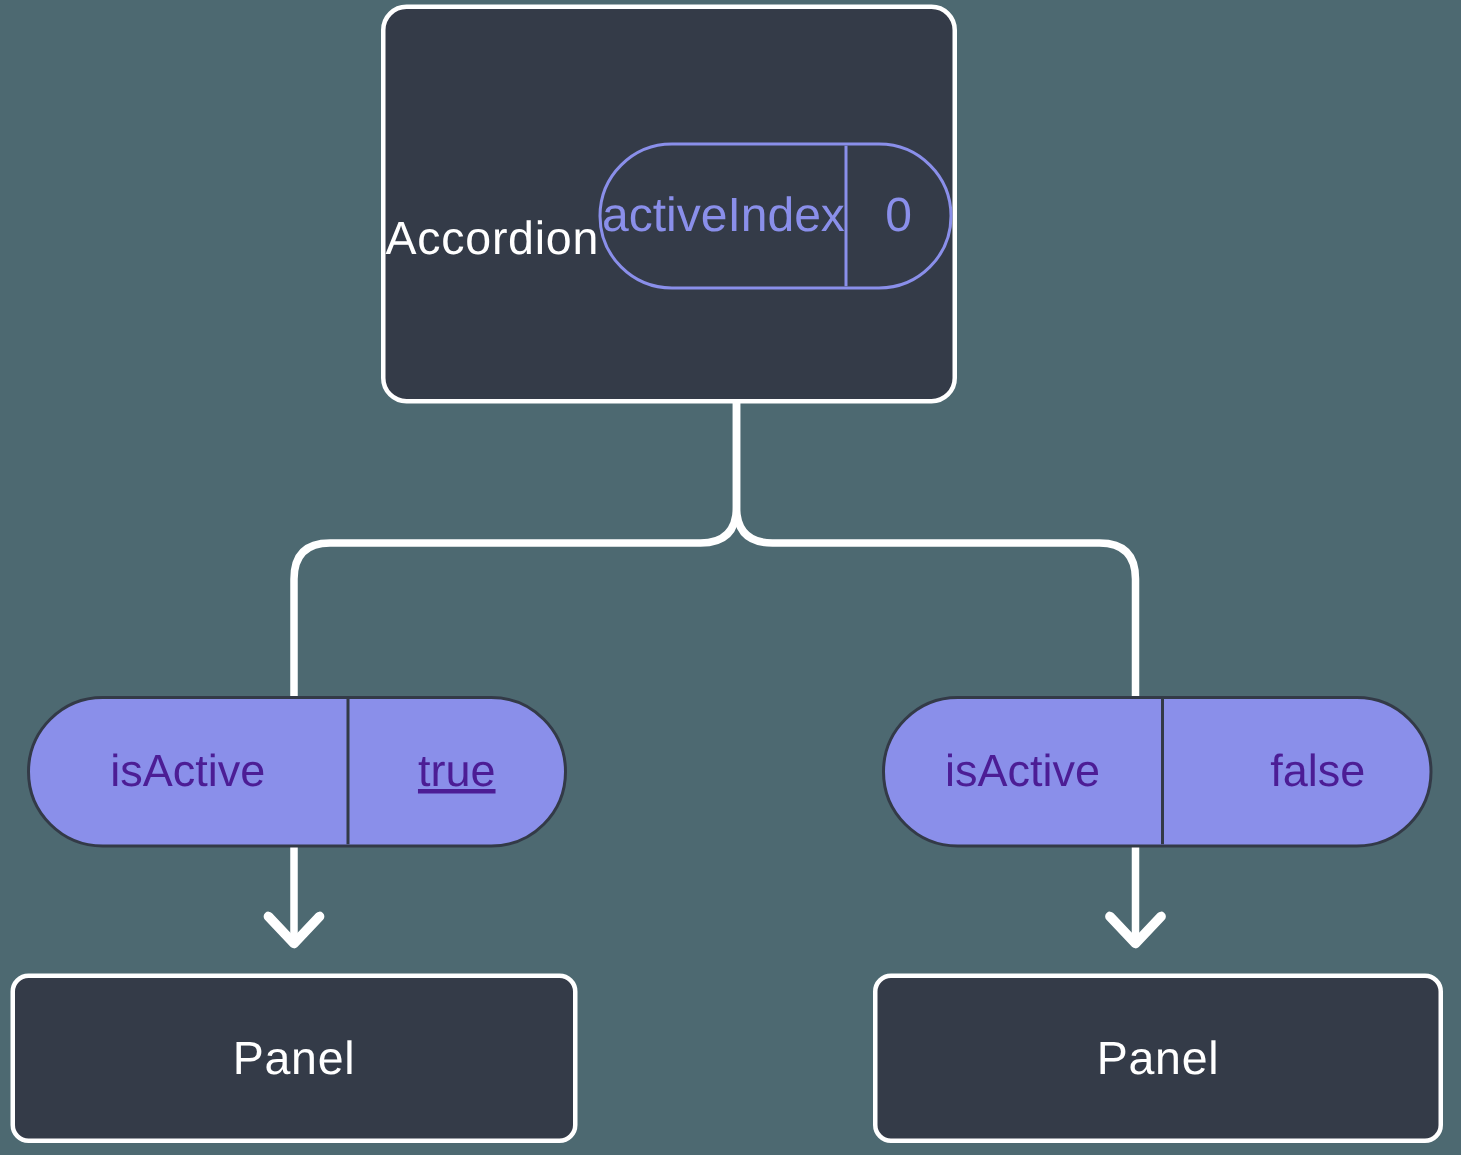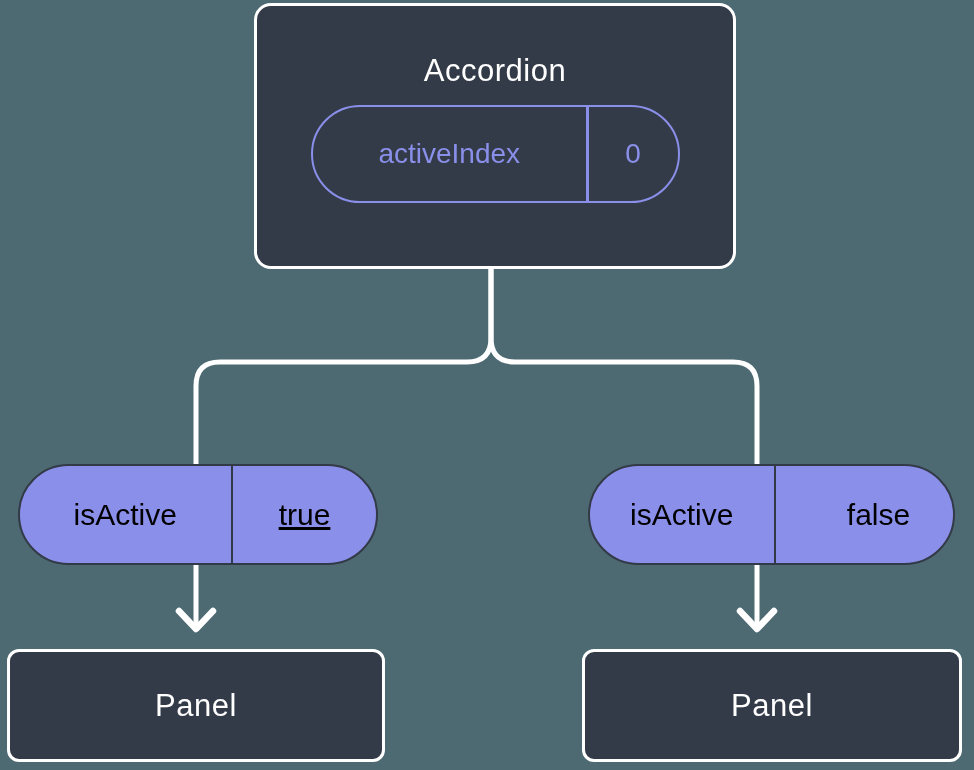--- a/index.html
+++ b/index.html
@@ -26,44 +26,44 @@
     box-sizing: border-box;
     background: #343B48;
     border: 3px solid #FFFFFF;
     display: flex;
     align-items: center;
     justify-content: center;
     z-index: 2;
   }
   .root-node {
     left: 254px; top: 3px;
-    width: 482px; height: 266px;
+    width: 384px; height: 266px;
     border-radius: 17px;
-    flex-direction: column;
+    flex-direction: row;
     justify-content: flex-start;
   }
   .root-title {
     margin-top: 46px;
     color: #FFFFFF;
     font-size: 31px;
     font-weight: 500;
     letter-spacing: 0.5px;
     line-height: 38px;
   }
   .state-pill {
     box-sizing: border-box;
     margin-top: 15px;
     width: 369px; height: 98px;
     border: 2.5px solid #8A8FEA;
     border-radius: 49px;
     display: flex;
     align-items: stretch;
     overflow: hidden;
     color: #8A8FEA;
-    font-size: 28px;
+    font-size: 32px;
   }
   .state-pill .seg-name {
     flex: 1;
     display: flex; align-items: center; justify-content: center;
   }
   .state-pill .divider {
     width: 2.5px;
     background: #8A8FEA;
   }
   .state-pill .seg-value {
@@ -73,21 +73,21 @@
   .prop-pill {
     position: absolute;
     box-sizing: border-box;
     height: 101px;
     background: #8A8FEA;
     border: 2.5px solid #333A47;
     border-radius: 51px;
     display: flex;
     align-items: stretch;
     overflow: hidden;
-    color: #000000;
+    color: #4c1d95;
     font-size: 30px;
     z-index: 2;
   }
   .prop-pill .seg-name {
     flex: 1;
     display: flex; align-items: center; justify-content: center;
   }
   .prop-pill .divider {
     width: 2.5px;
     background: #333A47;

